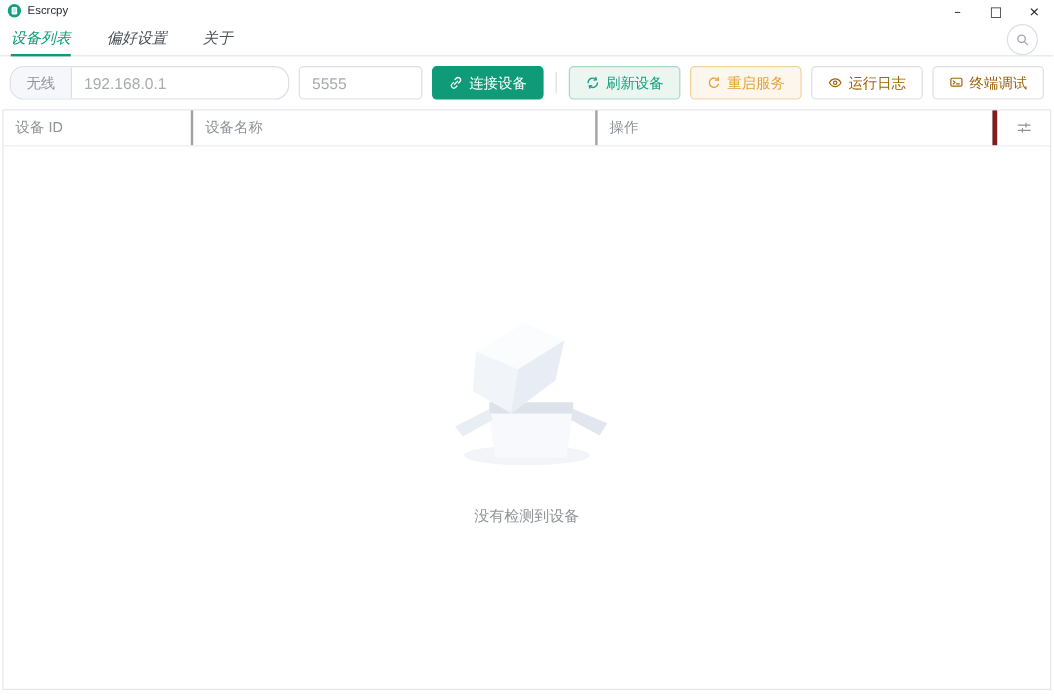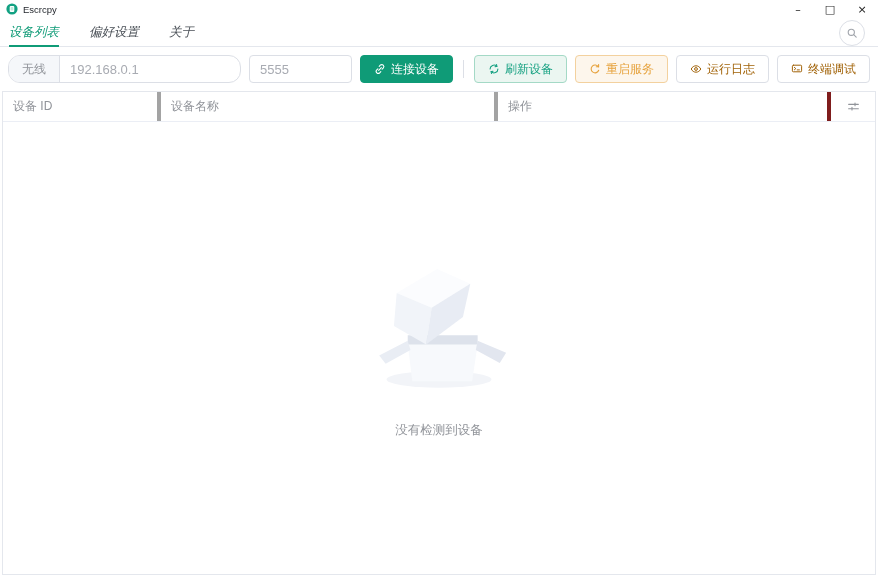--- a/index.html
+++ b/index.html
@@ -148,21 +148,21 @@
     align-items: stretch;
     border-bottom: 1px solid #ebeef5;
     color: #909399;
     font-size: 12px;
     font-weight: 500;
     flex: none;
   }
   .th {
     display: flex; align-items: center;
     padding-left: 10px;
-    border-right: 4px solid #a3a3a3;
+    border-right: 2px solid #a3a3a3;
   }
   .th-id   { width: 158px; }
   .th-name { width: 337px; }
   .th-actions { flex: 1; }
   .th-settings {
     width: 44px;
     display: flex; align-items: center; justify-content: center;
     color: #909399;
     cursor: pointer;
   }

